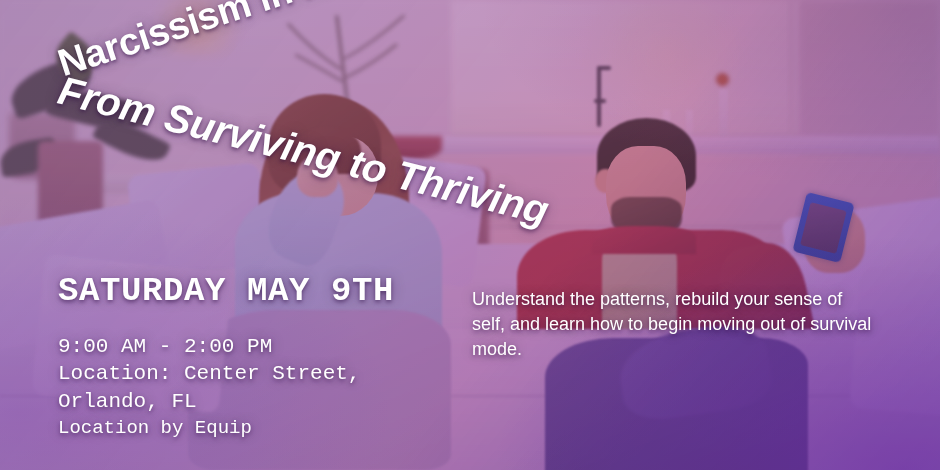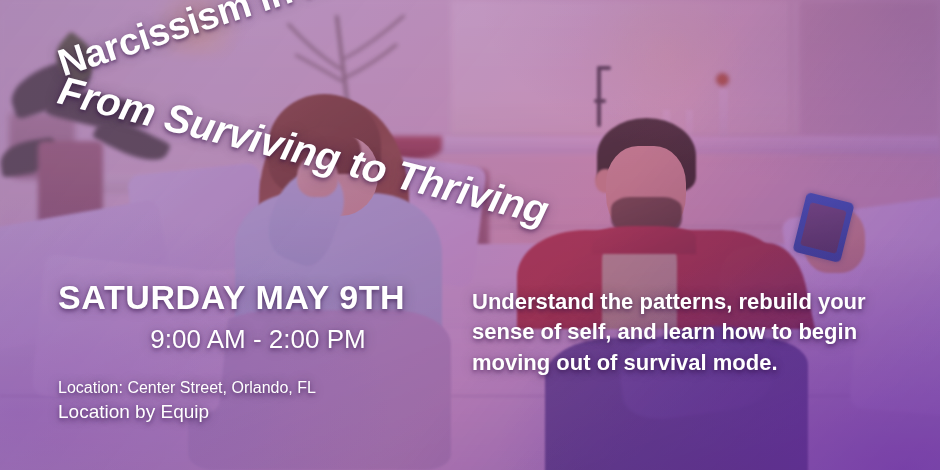--- a/index.html
+++ b/index.html
@@ -171,28 +171,28 @@
                radial-gradient(ellipse 70% 60% at 96% 2%,rgba(120,84,130,.40),rgba(120,84,130,0) 64%);}
   .tone-flat{position:absolute;inset:0;background:rgba(146,84,166,.14);}
 
   
   .txt{position:absolute;color:#fff;text-shadow:0 2px 4px rgba(40,10,60,.55),0 0 14px rgba(40,10,60,.30);}
 
   .title{left:58px;top:36px;width:660px;line-height:1.04;}
   .title .l1{font-size:38px;font-weight:700;letter-spacing:-0.3px;display:block;white-space:nowrap;}
   .title .l2{font-size:40px;font-weight:700;font-style:italic;letter-spacing:-0.3px;display:block;white-space:nowrap;margin-top:2px;}
 
-  .date-block{left:58px;top:280px;width:400px;}
+  .date-block{left:58px;top:274px;width:400px;font-family:Liberation Mono, monospace;}
   .date-block .d-head{font-size:34px;font-weight:700;letter-spacing:.6px;line-height:1.05;white-space:nowrap;}
-  .date-block .d-time{font-size:26px;font-weight:400;margin-top:9px;line-height:1.1;white-space:nowrap;text-align:center;}
-  .date-block .d-loc{font-size:16px;font-weight:400;margin-top:24px;line-height:1.35;}
+  .date-block .d-time{font-size:21px;font-weight:400;margin-top:25px;line-height:1.1;white-space:nowrap;}
+  .date-block .d-loc{font-size:21px;font-weight:400;margin-top:2px;line-height:1.35;}
   .date-block .d-spon{font-size:19px;font-weight:400;line-height:1.35;}
 
   .desc-block{left:472px;top:287px;width:400px;}
-  .desc-block .d-body{font-size:22px;font-weight:700;line-height:1.38;}
+  .desc-block .d-body{font-size:18px;font-weight:400;line-height:1.38;}
   .desc-block .d-led{font-size:17px;font-weight:700;line-height:1.32;margin-top:50px;}
 </style>
 </head>
 <body>
 
 <div class="poster">
 
   <div class="scene">
     <div class="wall"></div>
     <div class="dine-wall"></div>

